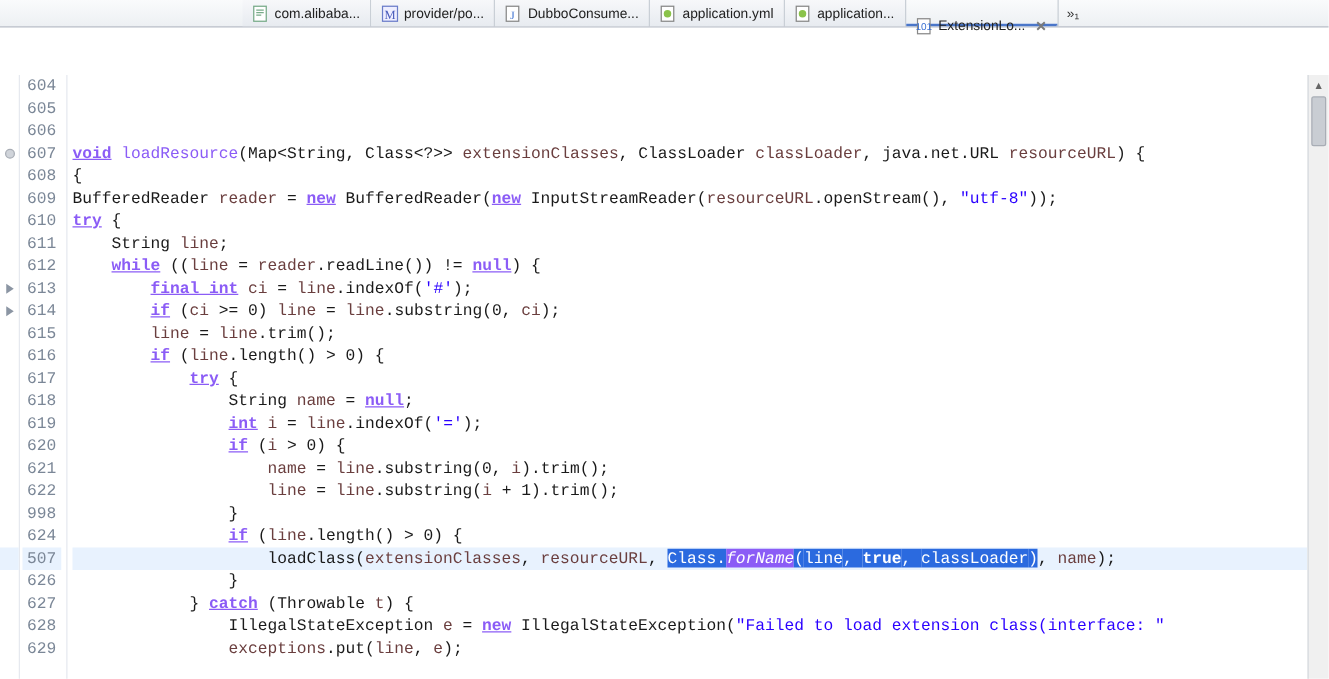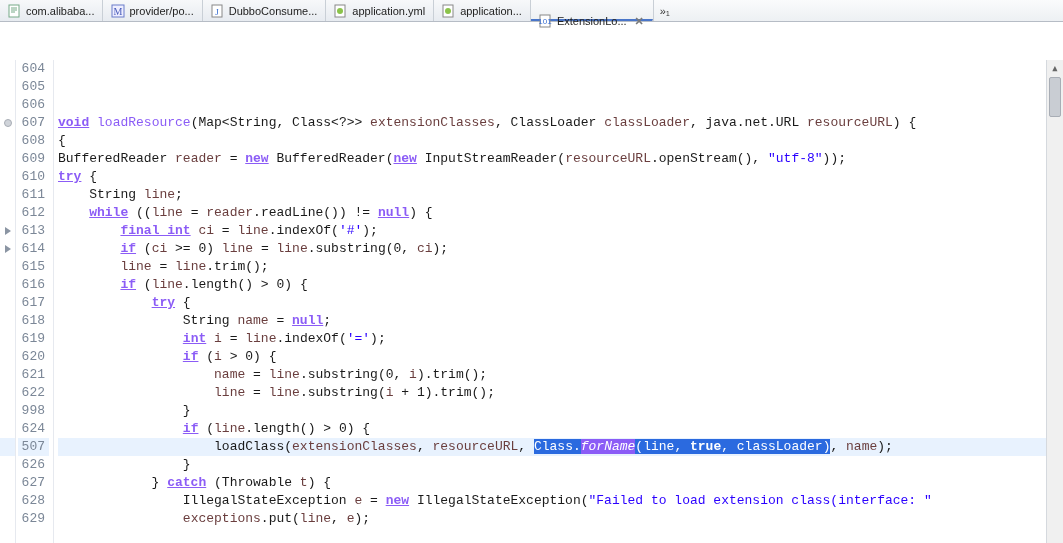--- a/index.html
+++ b/index.html
@@ -11,20 +11,21 @@
     height: 543px;
     overflow: hidden;
     position: relative;
   }
   .tabbar {
     display: flex;
     align-items: stretch;
     height: 22px;
     background: linear-gradient(#fafbfc, #edf0f3);
     border-bottom: 1px solid #b6bcc5;
+    justify-content: center;
   }
   .tab {
     display: flex;
     align-items: center;
     gap: 4px;
     padding: 0 8px;
     border-right: 1px solid #c9cfd6;
     font-size: 11px;
     color: #222;
     background: linear-gradient(#f7f8fa, #e7ebf0);

